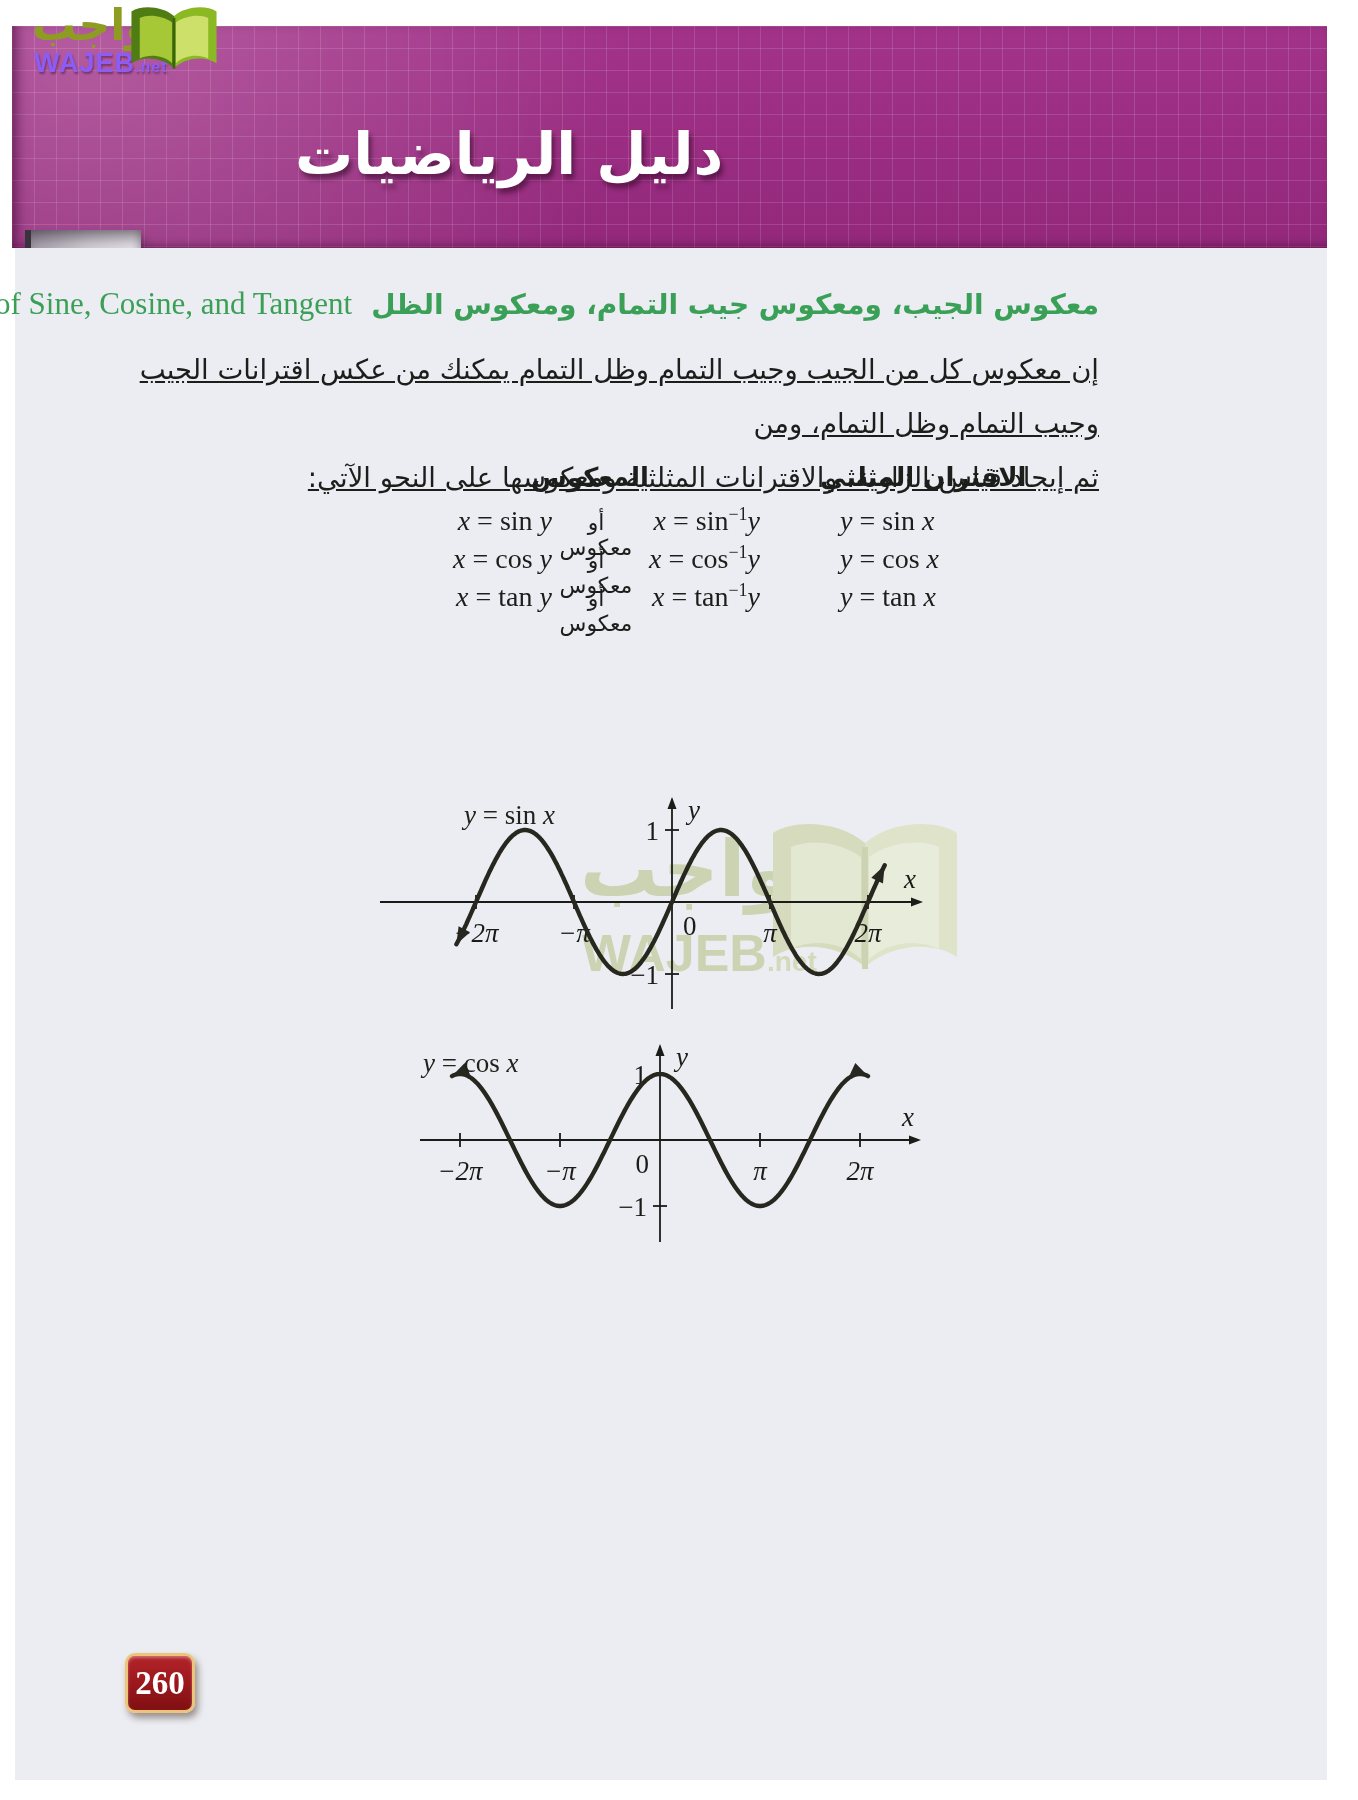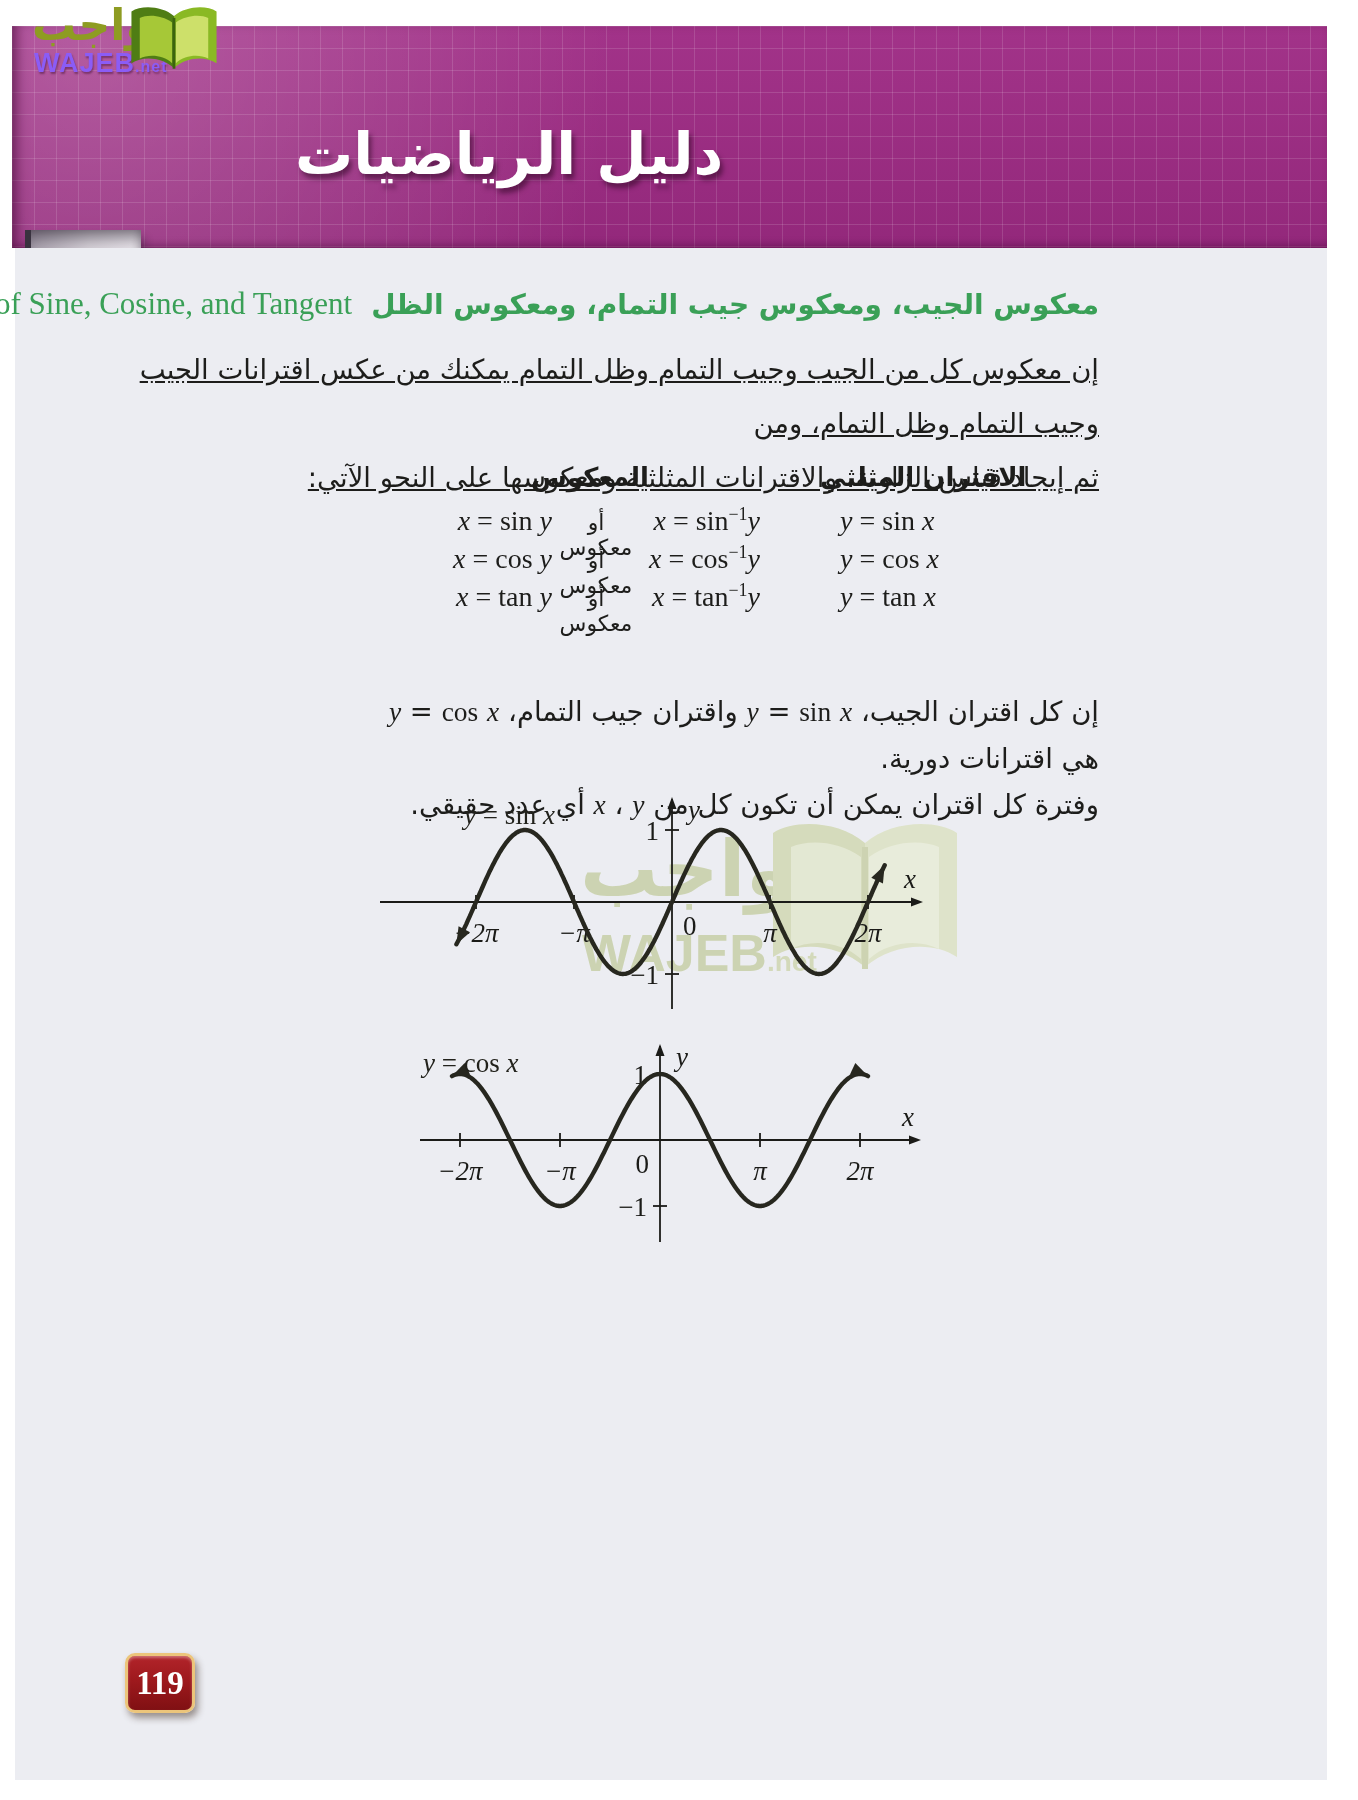--- a/index.html
+++ b/index.html
@@ -168,24 +168,20 @@
       <div class="tt-row">
         <div class="cell-alt formula"><i>x</i> = <span class="fn">tan</span> <i>y</i></div>
         <div class="cell-or">أو معكوس</div>
         <div class="cell-inv formula"><i>x</i> = <span class="fn">tan</span><sup>−1</sup><i>y</i></div>
         <div class="tt-sp"></div>
         <div class="cell-fnc formula"><i>y</i> = <span class="fn">tan</span> <i>x</i></div>
       </div>
     </div>
 
 
-    <div class="para" id="p2">
-      <span class="line">إن كل اقتران الجيب، <i>y</i> = <span class="fn">sin</span> <i>x</i> واقتران جيب التمام، <i>y</i> = <span class="fn">cos</span> <i>x</i> هي اقترانات دورية.</span>
-      <span class="line">وفترة كل اقتران يمكن أن تكون كل من <i>x</i> ، <i>y</i> أي عدد حقيقي.</span>
-    </div>
 
     <div class="watermark">
       <div class="wm-ar">واجب</div>
       <div class="wm-latin"><span>WAJEB</span><span class="wm-tld">.net</span></div>
       <span class="wm-book">
         <svg width="200" height="210" viewBox="0 0 200 170">
           <path fill="#c3cd90" d="M100,26 C74,4 30,2 8,16 L8,140 C32,124 72,126 100,150 Z"></path>
           <path fill="#d4dcaa" d="M100,26 C126,4 170,2 192,16 L192,140 C168,124 128,126 100,150 Z"></path>
           <path fill="#dde4ba" d="M96,40 C74,24 44,22 26,30 L26,132 C46,122 76,124 96,142 Z"></path>
           <path fill="#e6ecc9" d="M104,40 C126,24 156,22 174,30 L174,132 C154,122 124,124 104,142 Z"></path>
@@ -239,15 +235,15 @@
           <text x="247" y="44" fill="#1b1b18" text-anchor="end" font-size="27" font-family="&quot;Liberation Serif&quot;, serif">1</text>
           <line x1="253" y1="166" x2="267" y2="166" stroke="#1b1b18" stroke-width="1.8"></line>
           <text x="247" y="176" fill="#1b1b18" text-anchor="end" font-size="27" font-family="&quot;Liberation Serif&quot;, serif">−1</text>
           <text x="514" y="86" fill="#1b1b18" text-anchor="end" font-size="27" font-family="&quot;Liberation Serif&quot;, serif" font-style="italic">x</text>
           <text x="276" y="26" fill="#1b1b18" text-anchor="start" font-size="27" font-family="&quot;Liberation Serif&quot;, serif" font-style="italic">y</text>
           <polyline points="52.0,36.1 53.6,35.3 55.2,34.7 56.8,34.3 58.4,34.1 60.0,34.0 61.6,34.1 63.2,34.3 64.8,34.7 66.4,35.3 68.0,36.1 69.6,37.0 71.2,38.0 72.8,39.3 74.4,40.6 76.0,42.2 77.6,43.8 79.2,45.6 80.8,47.6 82.4,49.7 84.0,51.9 85.6,54.2 87.2,56.7 88.8,59.2 90.4,61.9 92.0,64.6 93.6,67.5 95.2,70.4 96.8,73.4 98.4,76.5 100.0,79.6 101.6,82.8 103.2,86.0 104.8,89.3 106.4,92.6 108.0,95.9 109.6,99.2 111.2,102.5 112.8,105.8 114.4,109.1 116.0,112.4 117.6,115.6 119.2,118.8 120.8,122.0 122.4,125.1 124.0,128.1 125.6,131.1 127.2,134.0 128.8,136.8 130.4,139.5 132.0,142.1 133.6,144.6 135.2,147.0 136.8,149.2 138.4,151.4 140.0,153.4 141.6,155.3 143.2,157.0 144.8,158.6 146.4,160.1 148.0,161.4 149.6,162.5 151.2,163.5 152.8,164.3 154.4,165.0 156.0,165.5 157.6,165.8 159.2,166.0 160.8,166.0 162.4,165.8 164.0,165.5 165.6,165.0 167.2,164.3 168.8,163.5 170.4,162.5 172.0,161.4 173.6,160.1 175.2,158.6 176.8,157.0 178.4,155.3 180.0,153.4 181.6,151.4 183.2,149.2 184.8,147.0 186.4,144.6 188.0,142.1 189.6,139.5 191.2,136.8 192.8,134.0 194.4,131.1 196.0,128.1 197.6,125.1 199.2,122.0 200.8,118.8 202.4,115.6 204.0,112.4 205.6,109.1 207.2,105.8 208.8,102.5 210.4,99.2 212.0,95.9 213.6,92.6 215.2,89.3 216.8,86.0 218.4,82.8 220.0,79.6 221.6,76.5 223.2,73.4 224.8,70.4 226.4,67.5 228.0,64.6 229.6,61.9 231.2,59.2 232.8,56.7 234.4,54.2 236.0,51.9 237.6,49.7 239.2,47.6 240.8,45.6 242.4,43.8 244.0,42.2 245.6,40.6 247.2,39.3 248.8,38.0 250.4,37.0 252.0,36.1 253.6,35.3 255.2,34.7 256.8,34.3 258.4,34.1 260.0,34.0 261.6,34.1 263.2,34.3 264.8,34.7 266.4,35.3 268.0,36.1 269.6,37.0 271.2,38.0 272.8,39.3 274.4,40.6 276.0,42.2 277.6,43.8 279.2,45.6 280.8,47.6 282.4,49.7 284.0,51.9 285.6,54.2 287.2,56.7 288.8,59.2 290.4,61.9 292.0,64.6 293.6,67.5 295.2,70.4 296.8,73.4 298.4,76.5 300.0,79.6 301.6,82.8 303.2,86.0 304.8,89.3 306.4,92.6 308.0,95.9 309.6,99.2 311.2,102.5 312.8,105.8 314.4,109.1 316.0,112.4 317.6,115.6 319.2,118.8 320.8,122.0 322.4,125.1 324.0,128.1 325.6,131.1 327.2,134.0 328.8,136.8 330.4,139.5 332.0,142.1 333.6,144.6 335.2,147.0 336.8,149.2 338.4,151.4 340.0,153.4 341.6,155.3 343.2,157.0 344.8,158.6 346.4,160.1 348.0,161.4 349.6,162.5 351.2,163.5 352.8,164.3 354.4,165.0 356.0,165.5 357.6,165.8 359.2,166.0 360.8,166.0 362.4,165.8 364.0,165.5 365.6,165.0 367.2,164.3 368.8,163.5 370.4,162.5 372.0,161.4 373.6,160.1 375.2,158.6 376.8,157.0 378.4,155.3 380.0,153.4 381.6,151.4 383.2,149.2 384.8,147.0 386.4,144.6 388.0,142.1 389.6,139.5 391.2,136.8 392.8,134.0 394.4,131.1 396.0,128.1 397.6,125.1 399.2,122.0 400.8,118.8 402.4,115.6 404.0,112.4 405.6,109.1 407.2,105.8 408.8,102.5 410.4,99.2 412.0,95.9 413.6,92.6 415.2,89.3 416.8,86.0 418.4,82.8 420.0,79.6 421.6,76.5 423.2,73.4 424.8,70.4 426.4,67.5 428.0,64.6 429.6,61.9 431.2,59.2 432.8,56.7 434.4,54.2 436.0,51.9 437.6,49.7 439.2,47.6 440.8,45.6 442.4,43.8 444.0,42.2 445.6,40.6 447.2,39.3 448.8,38.0 450.4,37.0 452.0,36.1 453.6,35.3 455.2,34.7 456.8,34.3 458.4,34.1 460.0,34.0 461.6,34.1 463.2,34.3 464.8,34.7 466.4,35.3 468.0,36.1" fill="none" stroke="#27271f" stroke-width="4.4" stroke-linecap="round" stroke-linejoin="round"></polyline>
           <path d="M0,0 L-17,6.5 L-17,-6.5 Z" fill="#27271f" transform="translate(52,36.07351136551035) rotate(155.06319697111263)"></path>
           <path d="M0,0 L-17,6.5 L-17,-6.5 Z" fill="#27271f" transform="translate(468.00000000000034,36.07351136551051) rotate(24.936803028887592)"></path>
         </svg></div>
 
-    <div class="page-badge">119</div>
+    <div class="page-badge">260</div>
   </div>
 </div>
 
 </body></html>

